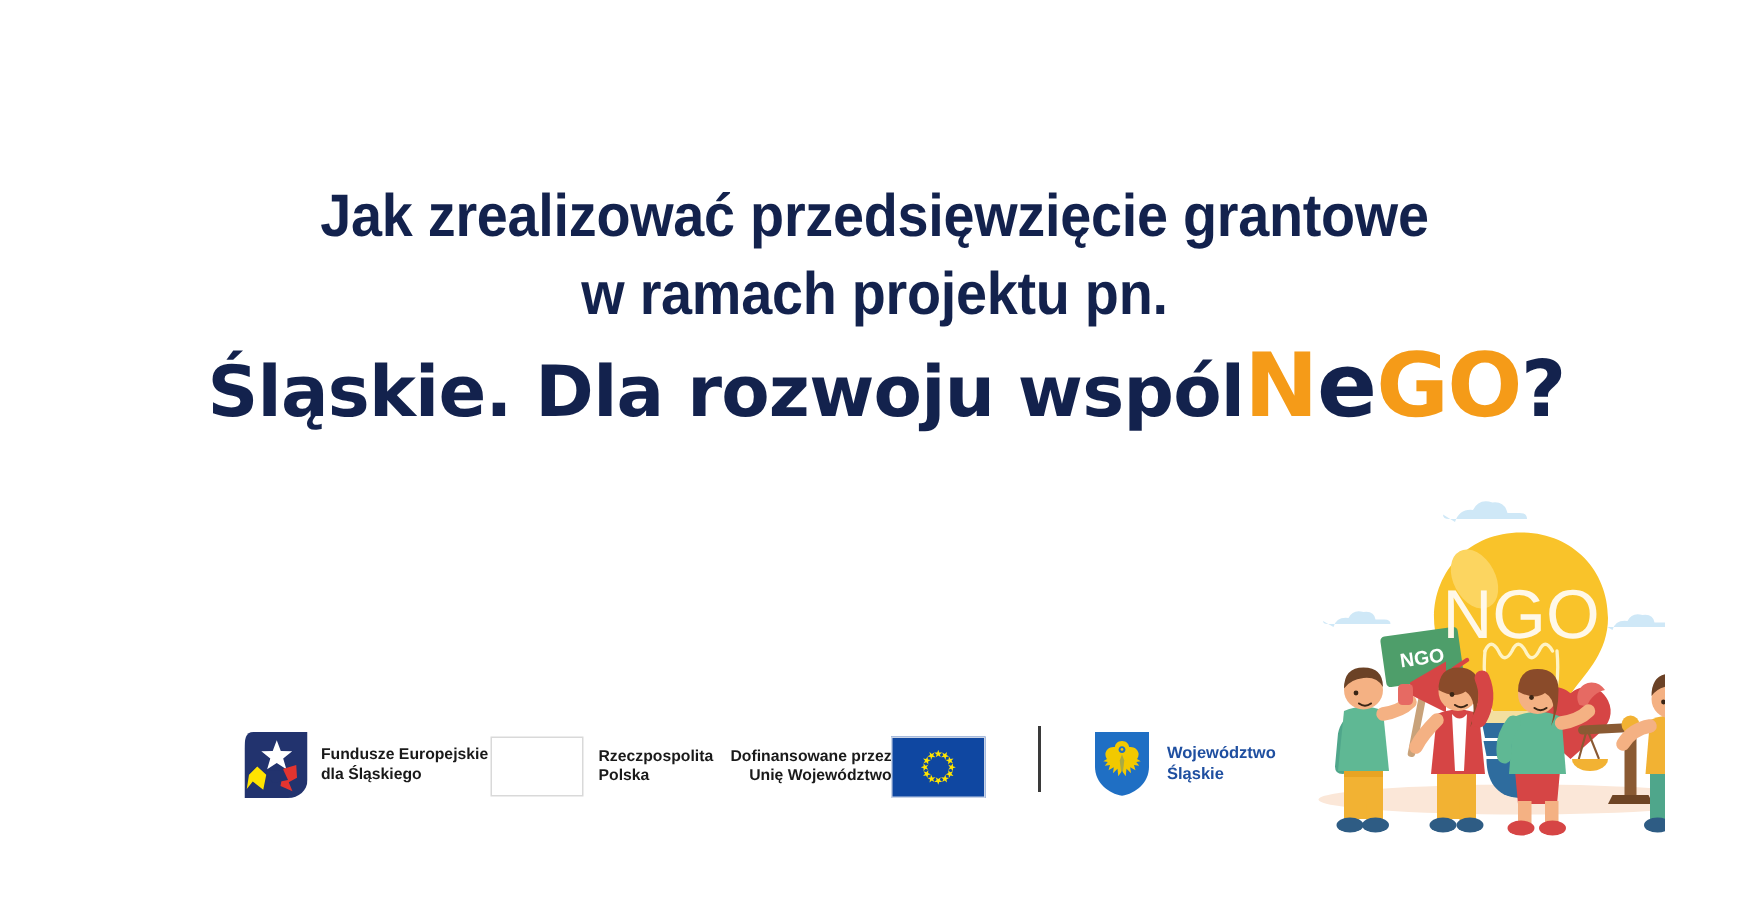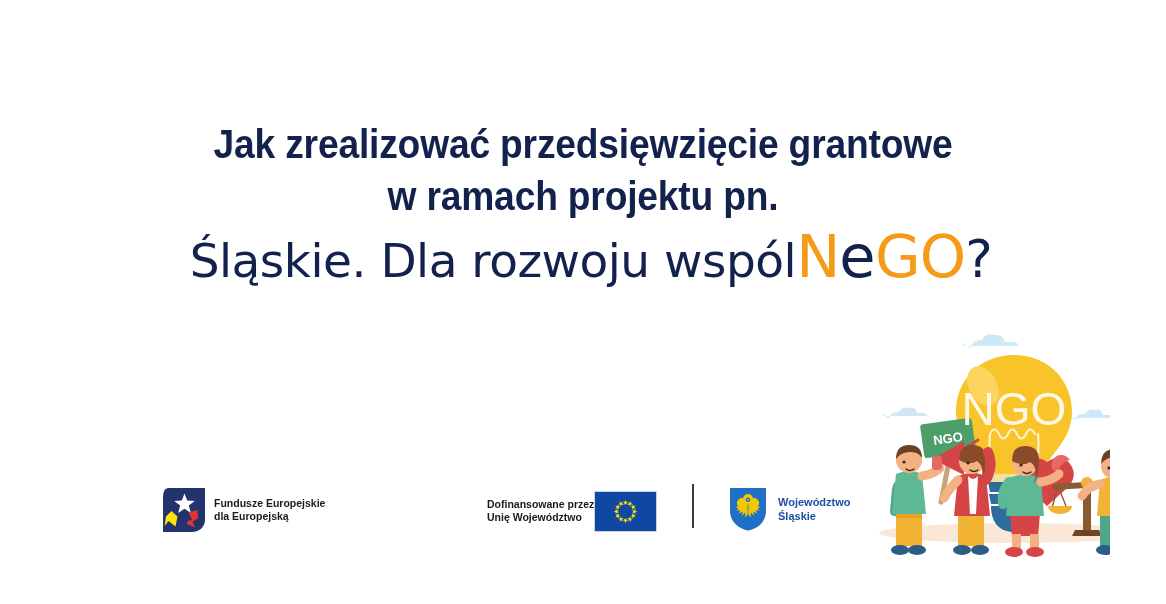--- a/index.html
+++ b/index.html
@@ -36,21 +36,21 @@
   .hl-1, .hl-2 {
     font-family: "Liberation Sans Narrow", "Liberation Sans", sans-serif;
     font-weight: bold;
     font-size: 40px;
     line-height: 52px;
     letter-spacing: -0.2px;
     transform: scaleX(0.93);
   }
   .hl-3 {
     font-family: "DejaVu Sans", sans-serif;
-    font-weight: normal;
+    font-weight: bold;
     font-size: 47px;
     line-height: 70px;
     letter-spacing: -0.5px;
     padding-left: 16px;
   }
   .hl-3 .orange {
     color: #F59B18;
     font-size: 59px;
     letter-spacing: -1px;
   }
@@ -107,21 +107,21 @@
     box-sizing: border-box;
     margin-right: 10px;
     flex: 0 0 auto;
   }
   #pl-flag .white { height: 50%; background: #ffffff; }
   #pl-flag .red   { height: 50%; background: #C1272D; }
 
   
   #logo-eu { left: 487px; top: 7px; }
   #eu-label {
-    text-align: left;
+    text-align: right;
     margin-right: 0;
   }
   #eu-flag {
     width: 63px; height: 41px;
     background: #0F47A1;
     border: 1px solid #C9D4E8;
     box-sizing: border-box;
     flex: 0 0 auto;
     position: relative;
   }
@@ -172,24 +172,34 @@
         <svg viewBox="0 0 42 44" width="42" height="44" xmlns="http://www.w3.org/2000/svg">
           <path d="M6 0 H42 V32 C42 39 36 44 29 44 H0 V12 C0 5 0.5 0 6 0 Z" fill="#22336E"></path>
           <path d="M21.5 5.5 L24.2 12.6 L31.8 12.9 L25.8 17.6 L27.9 24.9 L21.5 20.7 L15.1 24.9 L17.2 17.6 L11.2 12.9 L18.8 12.6 Z" fill="#FFFFFF"></path>
           <path d="M8.5 23 L14.5 28.5 L12.5 38.5 L5.5 33 L1.5 38 L3 28.5 Z" fill="#FFE400"></path>
           <path d="M26 24.5 L34.5 22 L35 30.5 L29.5 33.5 L32 39.5 L24 36 Z" fill="#E3342F"></path>
           <path d="M13 26 L26 25.5 L29 32 L19 34 Z" fill="#22336E"></path>
         </svg>
       </span>
       <span class="logo-text">
         <span>Fundusze Europejskie</span><br>
-        <span>dla Europejską</span>
+        <span>dla Śląskiego</span>
       </span>
     </div>
 
+    <div class="logo-block" id="logo-pl">
+      <span id="pl-flag">
+        <span class="white"></span>
+        <span class="red"></span>
+      </span>
+      <span class="logo-text">
+        <span>Rzeczpospolita</span><br>
+        <span>Polska</span>
+      </span>
+    </div>
 
     <div class="logo-block" id="logo-eu">
       <span class="logo-text" id="eu-label">
         <span>Dofinansowane przez</span><br>
         <span>Unię Województwo</span>
       </span>
       <span id="eu-flag">
         <svg viewBox="0 0 63 41" width="61" height="39" xmlns="http://www.w3.org/2000/svg">
           <g fill="#FFE400">
             <g id="eustars">

